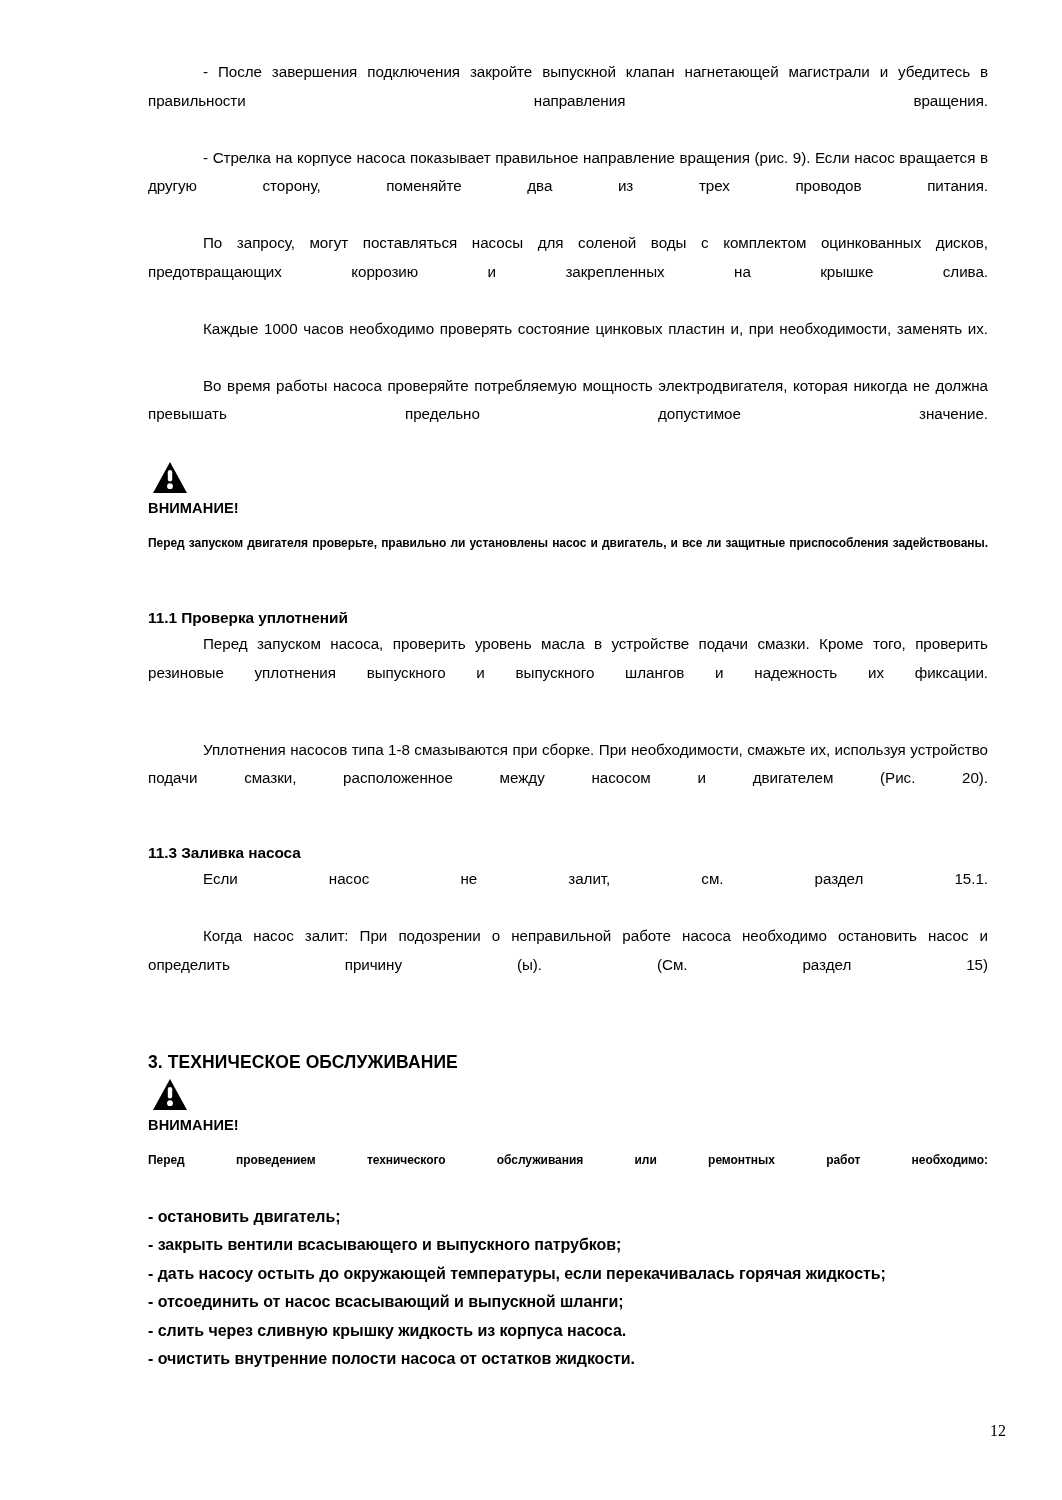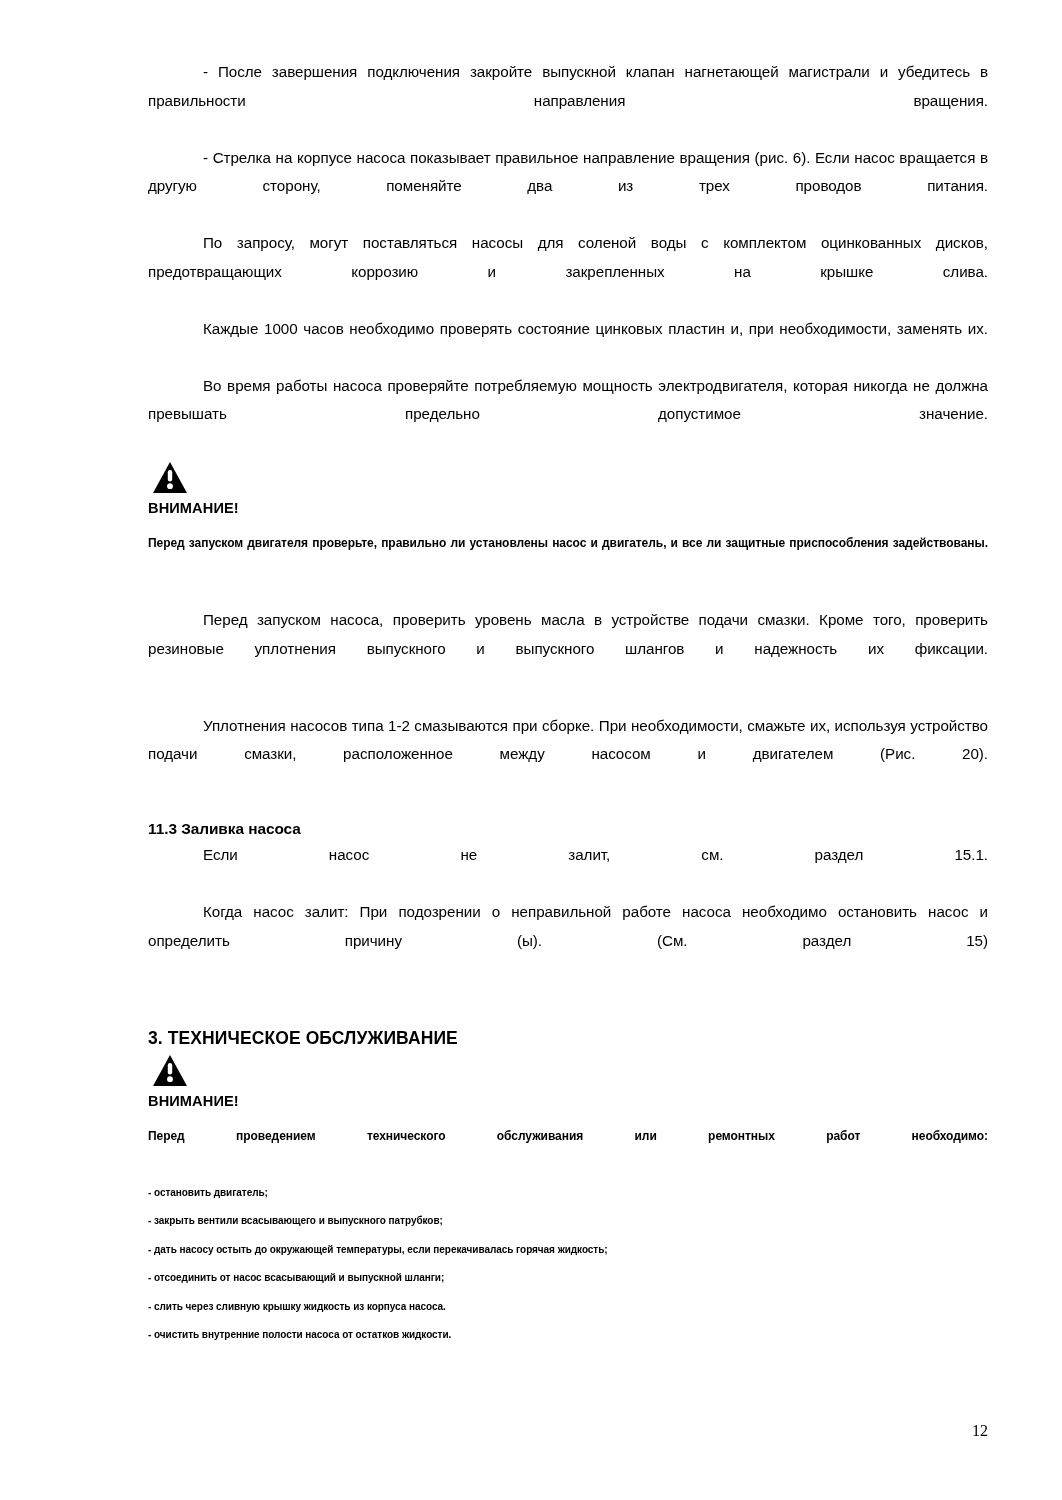--- a/index.html
+++ b/index.html
@@ -80,75 +80,76 @@
     text-align: justify;
     margin: 0;
     letter-spacing: -0.05px;
   }
   .warn-list {
     list-style: none;
     margin: 0;
     padding: 0;
   }
   .warn-list li {
-    font-size: 10px;
+    font-size: 16px;
     font-weight: bold;
     line-height: 28.5px;
     letter-spacing: -0.05px;
   }
 
   .gap-sm { height: 10px; }
   .gap-md { height: 20px; }
   .gap-lg { height: 30px; }
 
   
   .page-number {
     position: absolute;
-    right: 74px;
+    right: 56px;
     top: 1421px;
     font-size: 16px;
     line-height: 20px;
     font-family: "Liberation Serif", "DejaVu Serif", serif;
   }
   
   .para::after, .warn-text::after {
     content: "";
     display: inline-block;
     width: 100%;
   }
 </style>
 </head>
 <body>
 
 <div class="page">
   <div class="content">
 
     <p class="para">- После завершения подключения закройте выпускной клапан нагнетающей магистрали и убедитесь в правильности направления вращения.</p>
-    <p class="para">- Стрелка на корпусе насоса показывает правильное направление вращения (рис. 6). Если насос вращается в другую сторону, поменяйте два из трех проводов питания.</p>
+    <p class="para">- Стрелка на корпусе насоса показывает правильное направление вращения (рис. 9). Если насос вращается в другую сторону, поменяйте два из трех проводов питания.</p>
     <p class="para">По запросу, могут поставляться насосы для соленой воды с комплектом оцинкованных дисков, предотвращающих коррозию и закрепленных на крышке слива.</p>
     <p class="para">Каждые 1000 часов необходимо проверять состояние цинковых пластин и, при необходимости, заменять их.</p>
     <p class="para">Во время работы насоса проверяйте потребляемую мощность электродвигателя, которая никогда не должна превышать предельно допустимое значение.</p>
 
 
     <svg class="warn-icon" viewBox="0 0 34 31" aria-hidden="true">
       <path d="M17 0 L34 31 L0 31 Z" fill="#000000"></path>
       <rect x="14.8" y="8" width="4.4" height="11.5" rx="2.2" fill="#ffffff"></rect>
       <circle cx="17" cy="24.2" r="2.9" fill="#ffffff"></circle>
     </svg>
     <p class="warn-label">ВНИМАНИЕ!</p>
     <div class="gap-sm"></div>
     <p class="warn-text">Перед запуском двигателя проверьте, правильно ли установлены насос и двигатель, и все ли защитные приспособления задействованы.</p>
 
     <div class="gap-md"></div>
 
+    <h3 class="sub-heading">11.1 Проверка уплотнений</h3>
     <p class="para">Перед запуском насоса, проверить уровень масла в устройстве подачи смазки. Кроме того, проверить резиновые уплотнения выпускного и выпускного шлангов и надежность их фиксации.</p>
 
     <div class="gap-md"></div>
 
-    <p class="para">Уплотнения насосов типа 1-2 смазываются при сборке. При необходимости, смажьте их, используя устройство подачи смазки, расположенное между насосом и двигателем (Рис. 20).</p>
+    <p class="para">Уплотнения насосов типа 1-8 смазываются при сборке. При необходимости, смажьте их, используя устройство подачи смазки, расположенное между насосом и двигателем (Рис. 20).</p>
 
     <div class="gap-md"></div>
 
     <h3 class="sub-heading">11.3 Заливка насоса</h3>
     <p class="para">Если насос не залит, см. раздел 15.1.</p>
     <p class="para">Когда насос залит: При подозрении о неправильной работе насоса необходимо остановить насос и определить причину (ы). (См. раздел 15)</p>
 
     <h2 class="section-heading sec12">3. ТЕХНИЧЕСКОЕ ОБСЛУЖИВАНИЕ</h2>
 
     <svg class="warn-icon" viewBox="0 0 34 31" aria-hidden="true">

